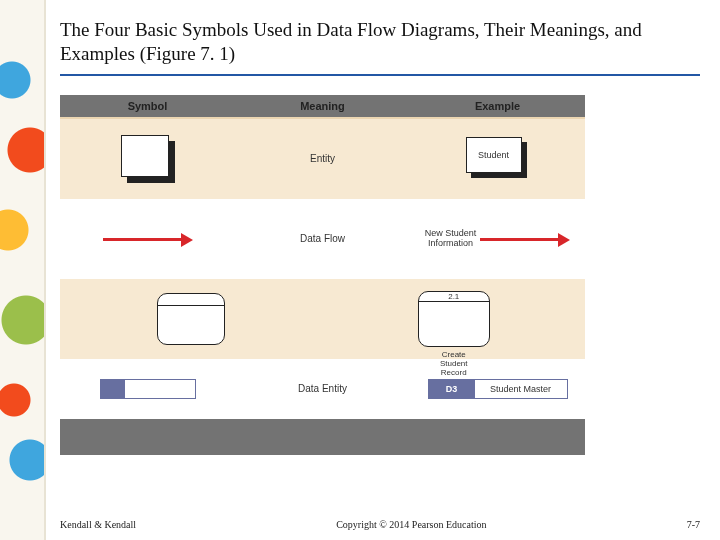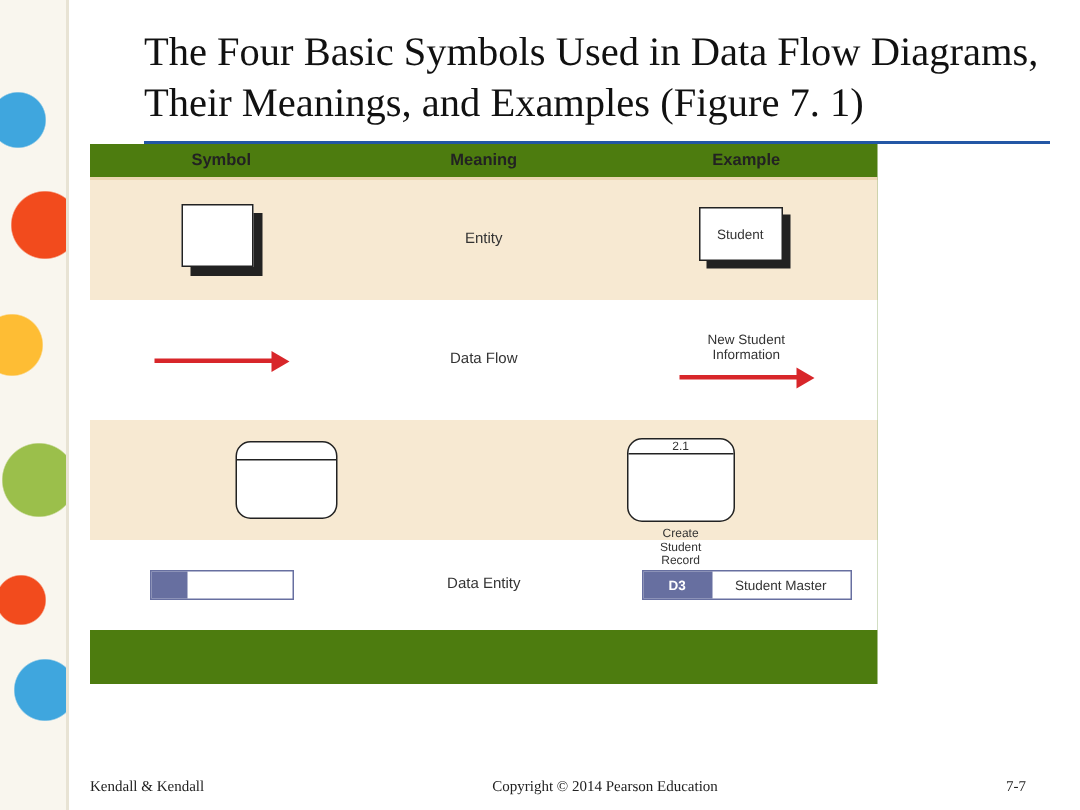--- a/index.html
+++ b/index.html
@@ -17,29 +17,28 @@
       radial-gradient(circle at 30px 460px, #3fa6de 20px, transparent 21px),
       #f9f6ee;
     border-right: 2px solid #e8e3d4;
   }
 
   .slide {
     position: absolute; left: 60px; top: 18px; right: 20px; bottom: 14px;
   }
 
   .title {
-    font-size: 27px; color: #111; line-height: 1.25; padding-bottom: 8px;
+    font-size: 19px; color: #111; line-height: 1.25; padding-bottom: 8px;
     border-bottom: 2px solid #2357a5;
     font-family: "Times New Roman", Times, serif;
-    margin-left: 36px;
   }
 
   .figure {
-    margin-top: 0; width: 525px; height: 360px; position: relative;
-    background: #4d7c0f;
+    margin-top: 19px; width: 525px; height: 360px; position: relative;
+    background: #737373;
   }
 
   
   .hdr { display: flex; height: 24px; align-items: center; border-bottom: 2px solid #ecd6b2; }
   .col { flex: 1; text-align: center; font-weight: bold; font-size: 11px; color: #222; }
 
   .row { display: flex; height: 80px; align-items: center; }
   .row.alt { background: #f7e9d2; }
   .row.plain { background: #fff; }
   .cell { flex: 1; display: flex; align-items: center; justify-content: center; font-size: 10px; color: #333; }
@@ -47,21 +46,21 @@
   
   .entity-sym { position: relative; width: 54px; height: 48px; }
   .entity-sym .shadow { position: absolute; left: 6px; top: 6px; width: 48px; height: 42px; background: #222; }
   .entity-sym .box { position: absolute; left: 0; top: 0; width: 48px; height: 42px; background: #fff; border: 1.5px solid #222; }
 
   .entity-ex { position: relative; width: 64px; height: 44px; }
   .entity-ex .shadow { position: absolute; left: 5px; top: 5px; width: 56px; height: 36px; background: #222; }
   .entity-ex .box { position: absolute; left: 0; top: 0; width: 56px; height: 36px; background: #fff; border: 1.5px solid #222; display:flex; align-items:center; justify-content:center; font-size:9px; }
 
   
-  .arrow-wrap { display:flex; flex-direction:column; align-items:center; gap:4px;}
+  .arrow-wrap { display:flex; flex-direction:row; align-items:center; gap:4px;}
   .arrow { width: 90px; height: 12px; position: relative; }
   .arrow .line { position:absolute; top:5px; left:0; width:80px; height:3px; background:#d8262a; }
   .arrow .head { position:absolute; top:0; left:78px; width:0; height:0; border-left:12px solid #d8262a; border-top:7px solid transparent; border-bottom:7px solid transparent; }
   .arrow-label { font-size:9px; color:#333; text-align:center; line-height:1.1; }
 
   
   .process-sym { width: 68px; height: 52px; border:1.5px solid #222; border-radius:10px; background:#fff; display:flex; flex-direction:column;}
   .process-sym .bar { height:12px; border-bottom:1.5px solid #222; }
   .process-ex { width: 72px; height: 56px; border:1.5px solid #222; border-radius:10px; background:#fff; display:flex; flex-direction:column; font-size:8px; text-align:center;gap:48px;}
   .process-ex .num { height:13px; border-bottom:1.5px solid #222; display:flex; align-items:center; justify-content:center; font-size:8px;}
@@ -70,21 +69,21 @@
   
   .dstore-sym { width:96px; height:20px; border:1.5px solid #676fa0; display:flex; background:#fff;}
   .dstore-sym .tab { width:24px; background:#676fa0; }
   .dstore-ex { width:140px; height:20px; border:1.5px solid #676fa0; display:flex; background:#fff; font-size:9px;}
   .dstore-ex .tab { width:46px; background:#676fa0; color:#fff; display:flex; align-items:center; justify-content:center; font-weight:bold; font-size:9px;}
   .dstore-ex .lbl { flex:1; display:flex; align-items:center; justify-content:center; }
 
   .row4 { height: 60px; }
 
   .footer {
-    position: absolute; left: 60px; right: 36px; bottom: 10px;
+    position: absolute; left: 60px; right: 20px; bottom: 10px;
     display: flex; justify-content: space-between; font-size: 10px; color: #222;
     font-family: "Times New Roman", Times, serif;
   }
 </style>
 </head>
 <body>
 
 <div class="deco"></div>
 
 <div class="slide">

